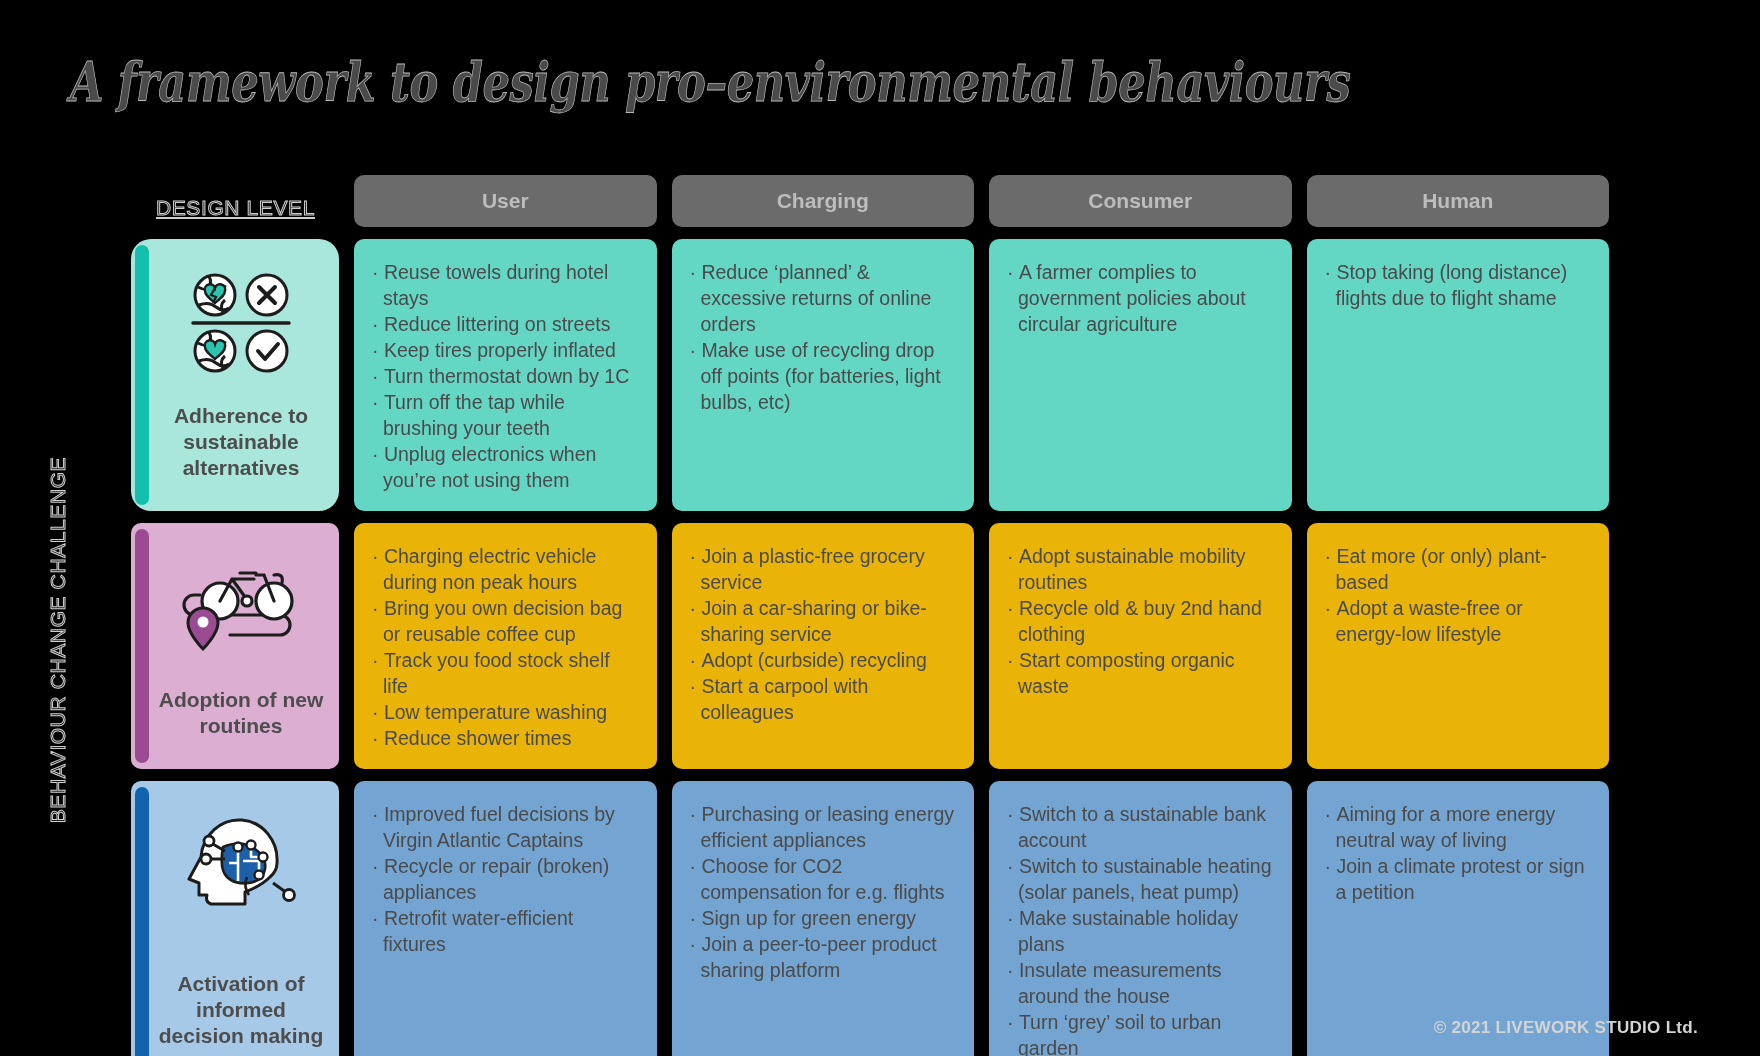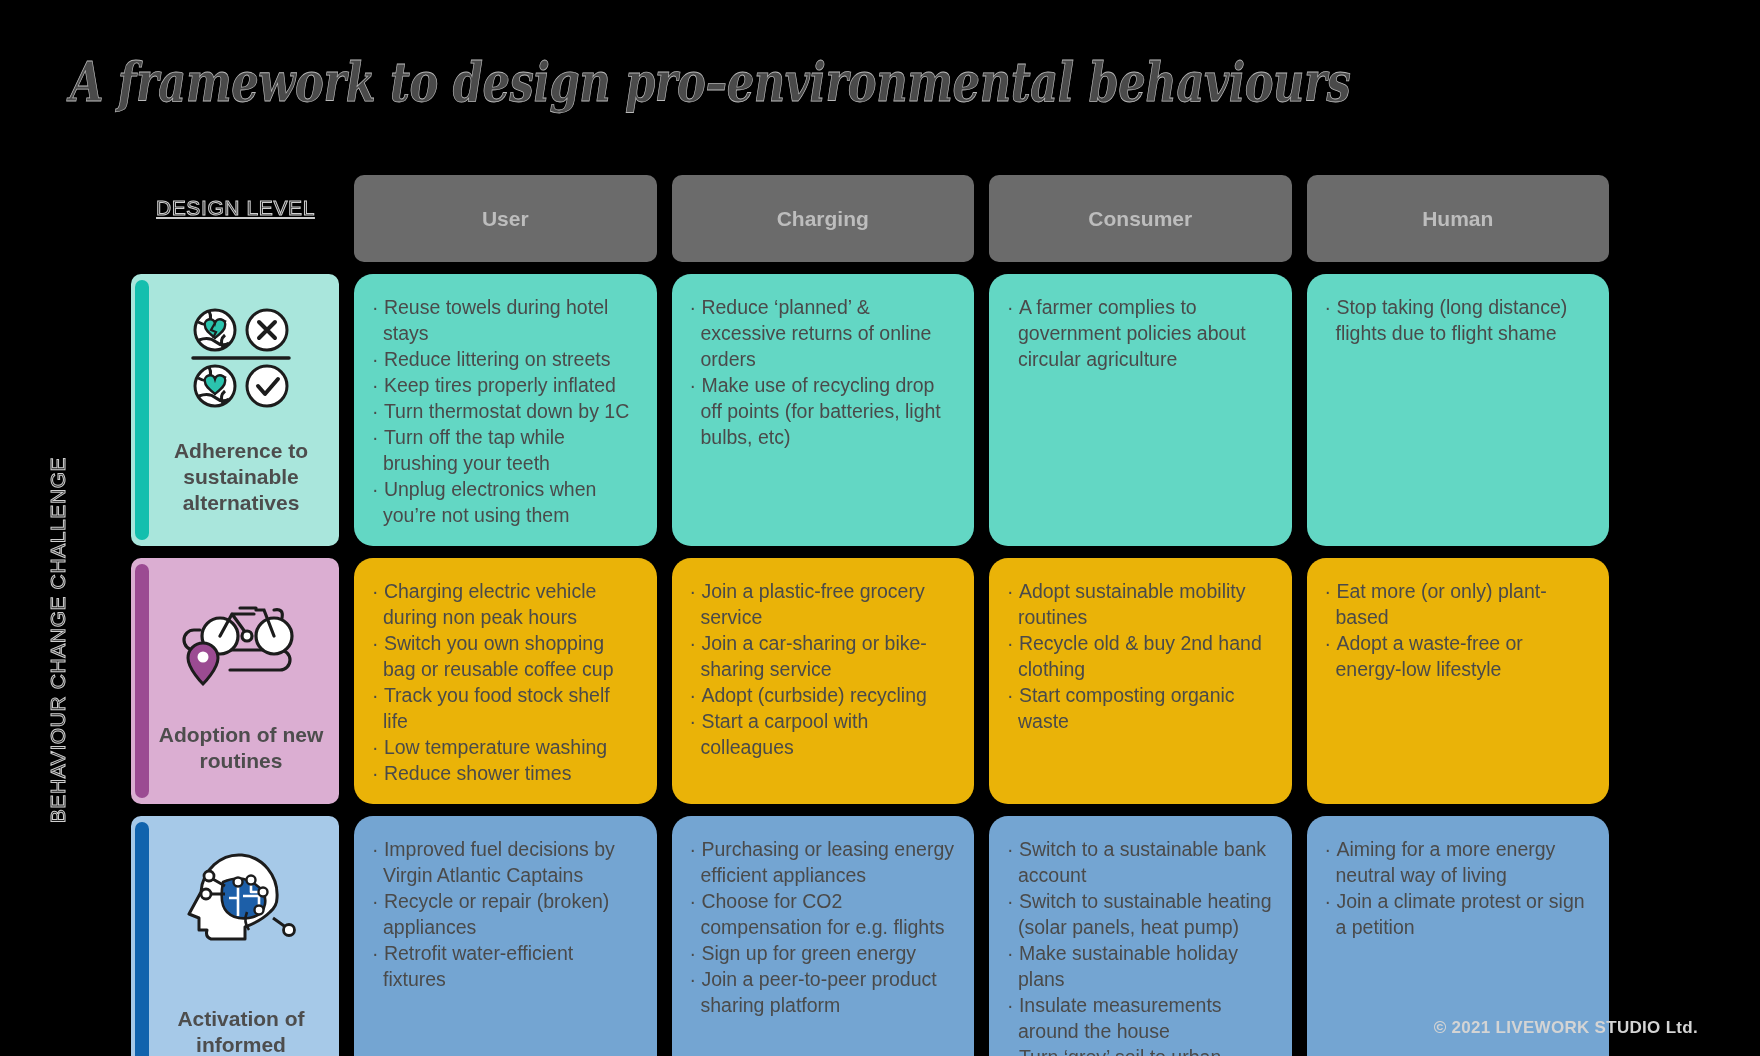--- a/index.html
+++ b/index.html
@@ -72,21 +72,21 @@
     grid-auto-rows: min-content;
     column-gap: 15px;
     row-gap: 12px;
   }
 
   .corner-spacer { }
 
   .col-head {
     background: #6b6b6b;
     border-radius: 10px;
-    height: 87px;
+    height: 52px;
     display: flex;
     align-items: center;
     justify-content: center;
     color: #bdbdbd;
     font-size: 21px;
     font-weight: 700;
   }
 
   
   .row-label {
@@ -117,33 +117,33 @@
   .row-label .label-text {
     font-size: 21px;
     font-weight: 700;
     color: #4d4d4d;
     text-align: center;
     line-height: 26px;
     padding-bottom: 10px;
   }
 
   .cell {
-    border-radius: 19px;
+    border-radius: 10px;
     padding: 20px 18px 18px 18px;
     font-size: 19.5px;
     line-height: 26px;
     color: #4a4a4a;
   }
   .cell ul { margin: 0; padding: 0; list-style: none; }
   .cell li { text-indent: -11px; padding-left: 11px; }
   .cell li::before { content: "\00B7\00A0"; }
 
   
   .r0 .cell          { background: #63d7c4; }
-  .r0 .row-label     { background: #a9e6dc; }
+  .r0 .row-label     { background: #a9e6dc; border-radius: 20px; }
   .r0 .accent        { background: #14bfae; }
 
   .r1 .cell          { background: #eab308; }
   .r1 .row-label     { background: #dbaed2; }
   .r1 .accent        { background: #9b4b92; }
 
   .r2 .cell          { background: #74a5d2; }
   .r2 .row-label     { background: #a6c9e8; }
   .r2 .accent        { background: #1163ad; }
 
@@ -241,21 +241,21 @@
           </g>
           <path d="M40 70 a15 15 0 0 0 -30 0 c0 11 15 26 15 26 s15 -15 15 -26 z" fill="#9b4b92" stroke="#1c1c1c" stroke-width="3"></path>
           <circle cx="25" cy="69" r="5.5" fill="#ffffff"></circle>
         </svg>
       </span>
       <span class="label-text">Adoption of new routines</span>
     </div>
     <div class="cell">
         <ul>
           <li>Charging electric vehicle during non peak hours</li>
-          <li>Switch you own shopping bag or reusable coffee cup</li>
+          <li>Bring you own decision bag or reusable coffee cup</li>
           <li>Track you food stock shelf life</li>
           <li>Low temperature washing</li>
           <li>Reduce shower times</li>
         </ul>
       </div>
     <div class="cell">
         <ul>
           <li>Join a plastic-free grocery service</li>
           <li>Join a car-sharing or bike-sharing service</li>
           <li>Adopt (curbside) recycling</li>

